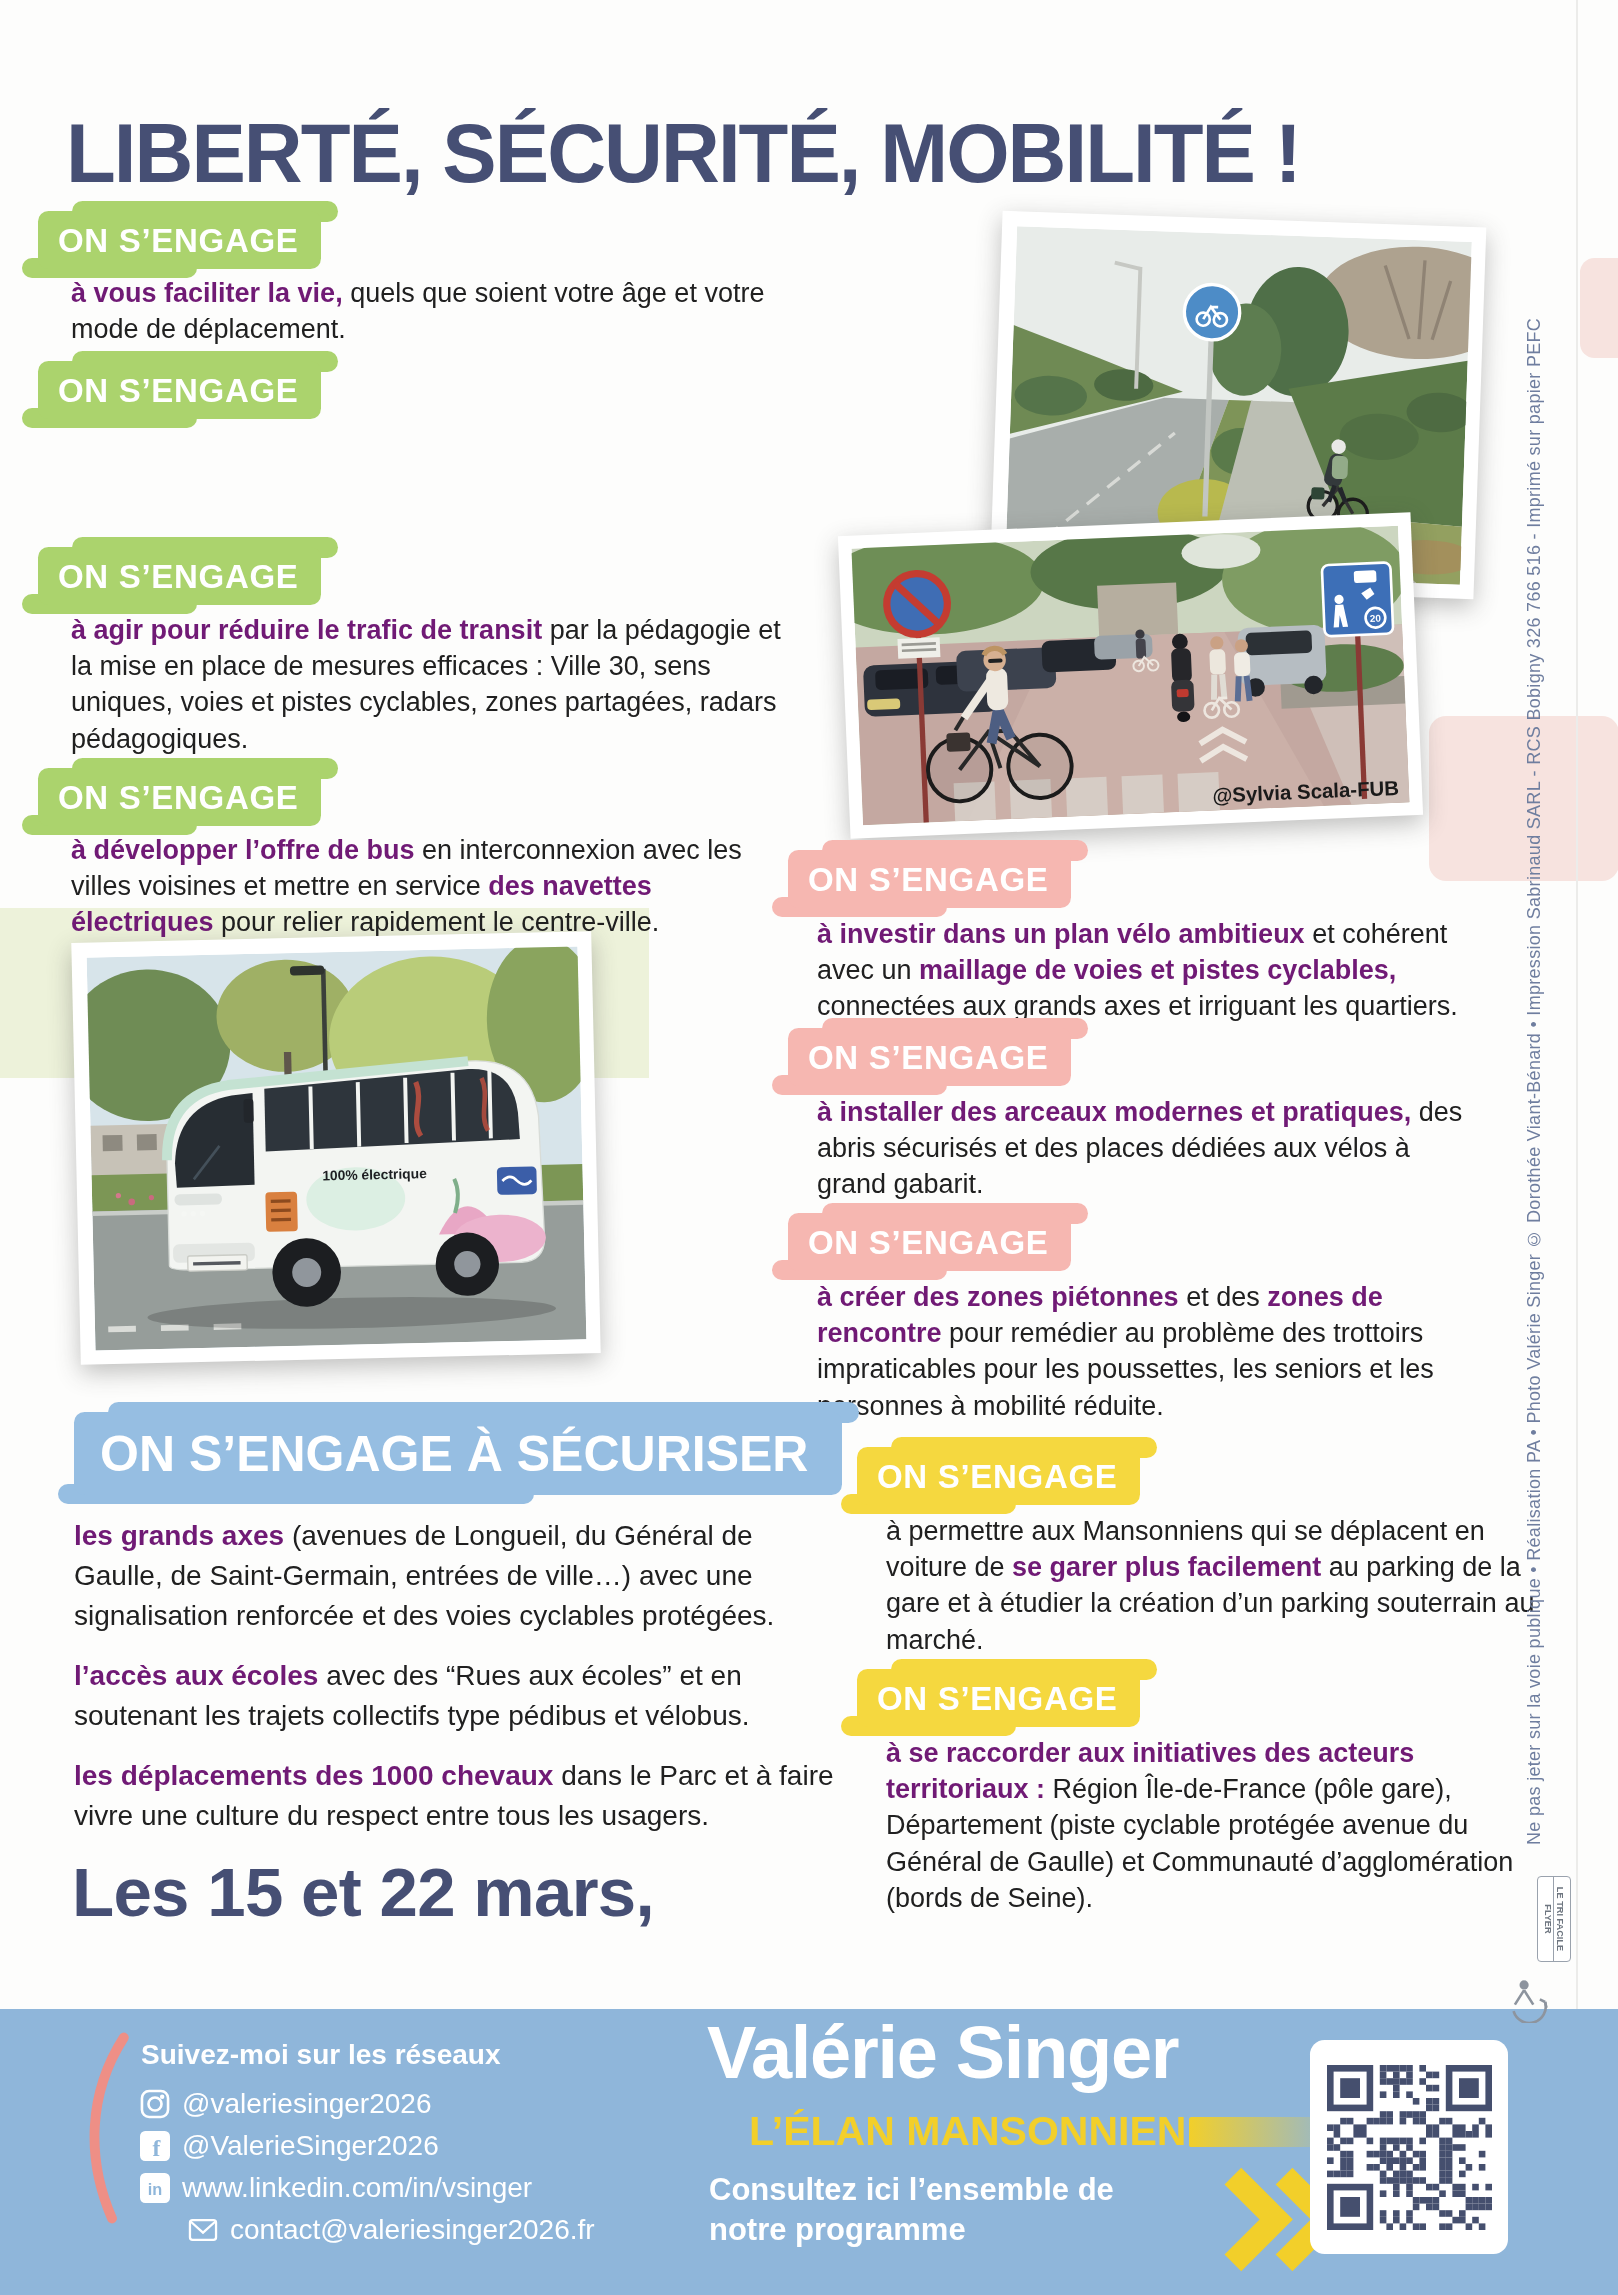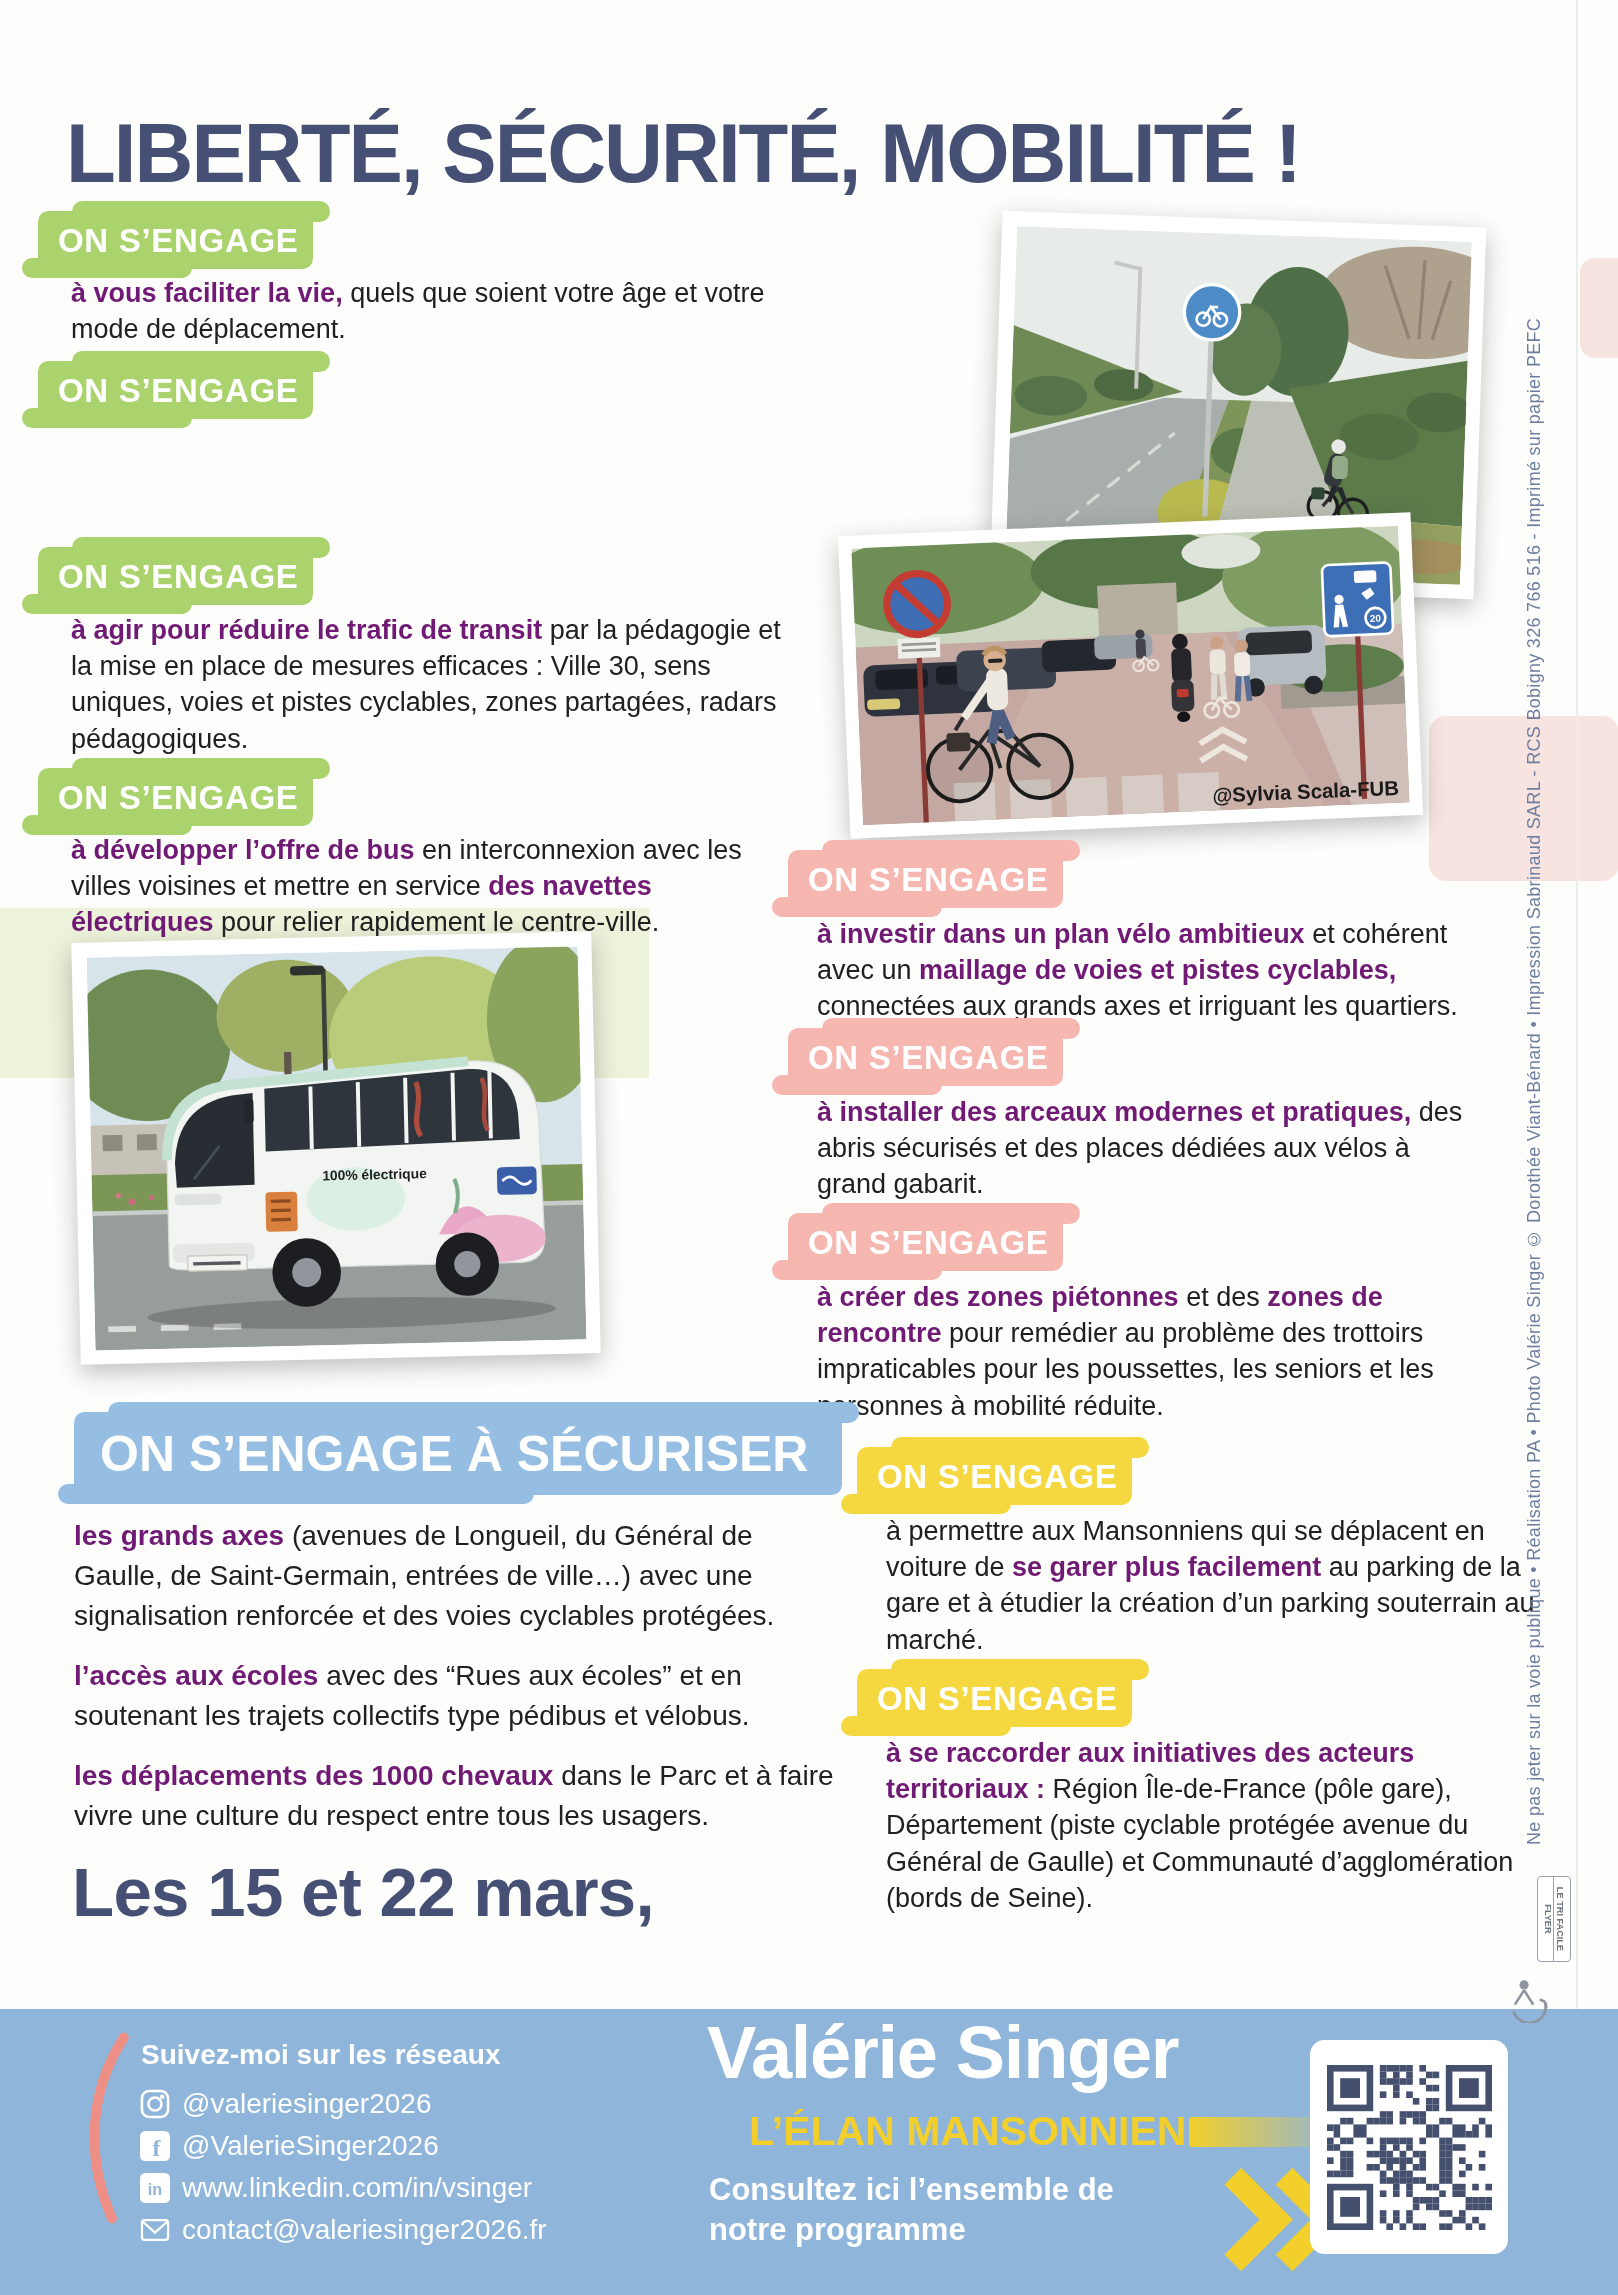--- a/index.html
+++ b/index.html
@@ -3,21 +3,21 @@
 <meta charset="utf-8">
 <style>
   html,body{margin:0;padding:0;background:#9a9a9a;}
   .page{position:relative;width:1619px;height:2295px;background:#fdfdfc;overflow:hidden;
         font-family:"Liberation Sans",sans-serif;}
   .title{position:absolute;left:66px;top:49px;font-size:84px;font-weight:800;color:#464f74;
          letter-spacing:-2px;white-space:nowrap;transform:scaleX(.97);transform-origin:left top;}
   
   .mark{position:absolute;z-index:3;}
   .mark .bar{position:relative;display:inline-block;background:var(--c);color:#fff;font-weight:800;
-             font-size:33px;line-height:1;padding:13px 14px 12px 20px;border-radius:10.5px;z-index:1;
+             font-size:33px;line-height:1;padding:13px 22px 12px 20px;border-radius:10.5px;z-index:1;
              letter-spacing:0.7px;white-space:nowrap;}
   .mark::before{content:"";position:absolute;top:-10px;left:34px;right:-17px;height:21px;
                 border-radius:10.5px;background:var(--c);}
   .mark::after{content:"";position:absolute;bottom:-8.6px;left:-16px;width:62%;height:20px;
                border-radius:10px;background:var(--c);}
   .green{--c:#abd36d;} .pink{--c:#f6b7b1;} .yellow{--c:#f5d83f;} .blue{--c:#96bee2;}
   .mark.big .bar{font-size:50px;padding:17px 34px 16px 26px;letter-spacing:0;}
   .para{position:absolute;font-size:27px;line-height:1.34;color:#202020;z-index:2;}
   .para b{font-weight:800;color:#701a75;}
   .para.sec{font-size:28px;line-height:1.43;}
@@ -331,21 +331,21 @@
   </div>
 
   <div class="social" style="top:2172px;">
     <svg width="30" height="30" viewBox="0 0 46 46" style="font-size:43px">
       <rect width="46" height="46" rx="8" fill="#fff"></rect>
       <text x="23" y="33" font-size="25" font-weight="800" fill="#8fb6da" text-anchor="middle">in</text>
     </svg>
     <span>www.linkedin.com/in/vsinger</span>
   </div>
 
-  <div class="social" style="top:2214px;">
+  <div class="social" style="top:2214px;margin-left:48px;">
     <svg width="30" height="30" viewBox="0 0 46 46">
       <rect x="3" y="8" width="40" height="30" rx="4" fill="none" stroke="#fff" stroke-width="3.5"></rect>
       <path d="M4,10 L23,27 L42,10" fill="none" stroke="#fff" stroke-width="3.5"></path>
     </svg>
     <span>contact@valeriesinger2026.fr</span>
   </div>
 
   <div class="candidate">Valérie Singer</div>
   <div class="movement">
     <span>L’ÉLAN MANSONNIEN</span>

